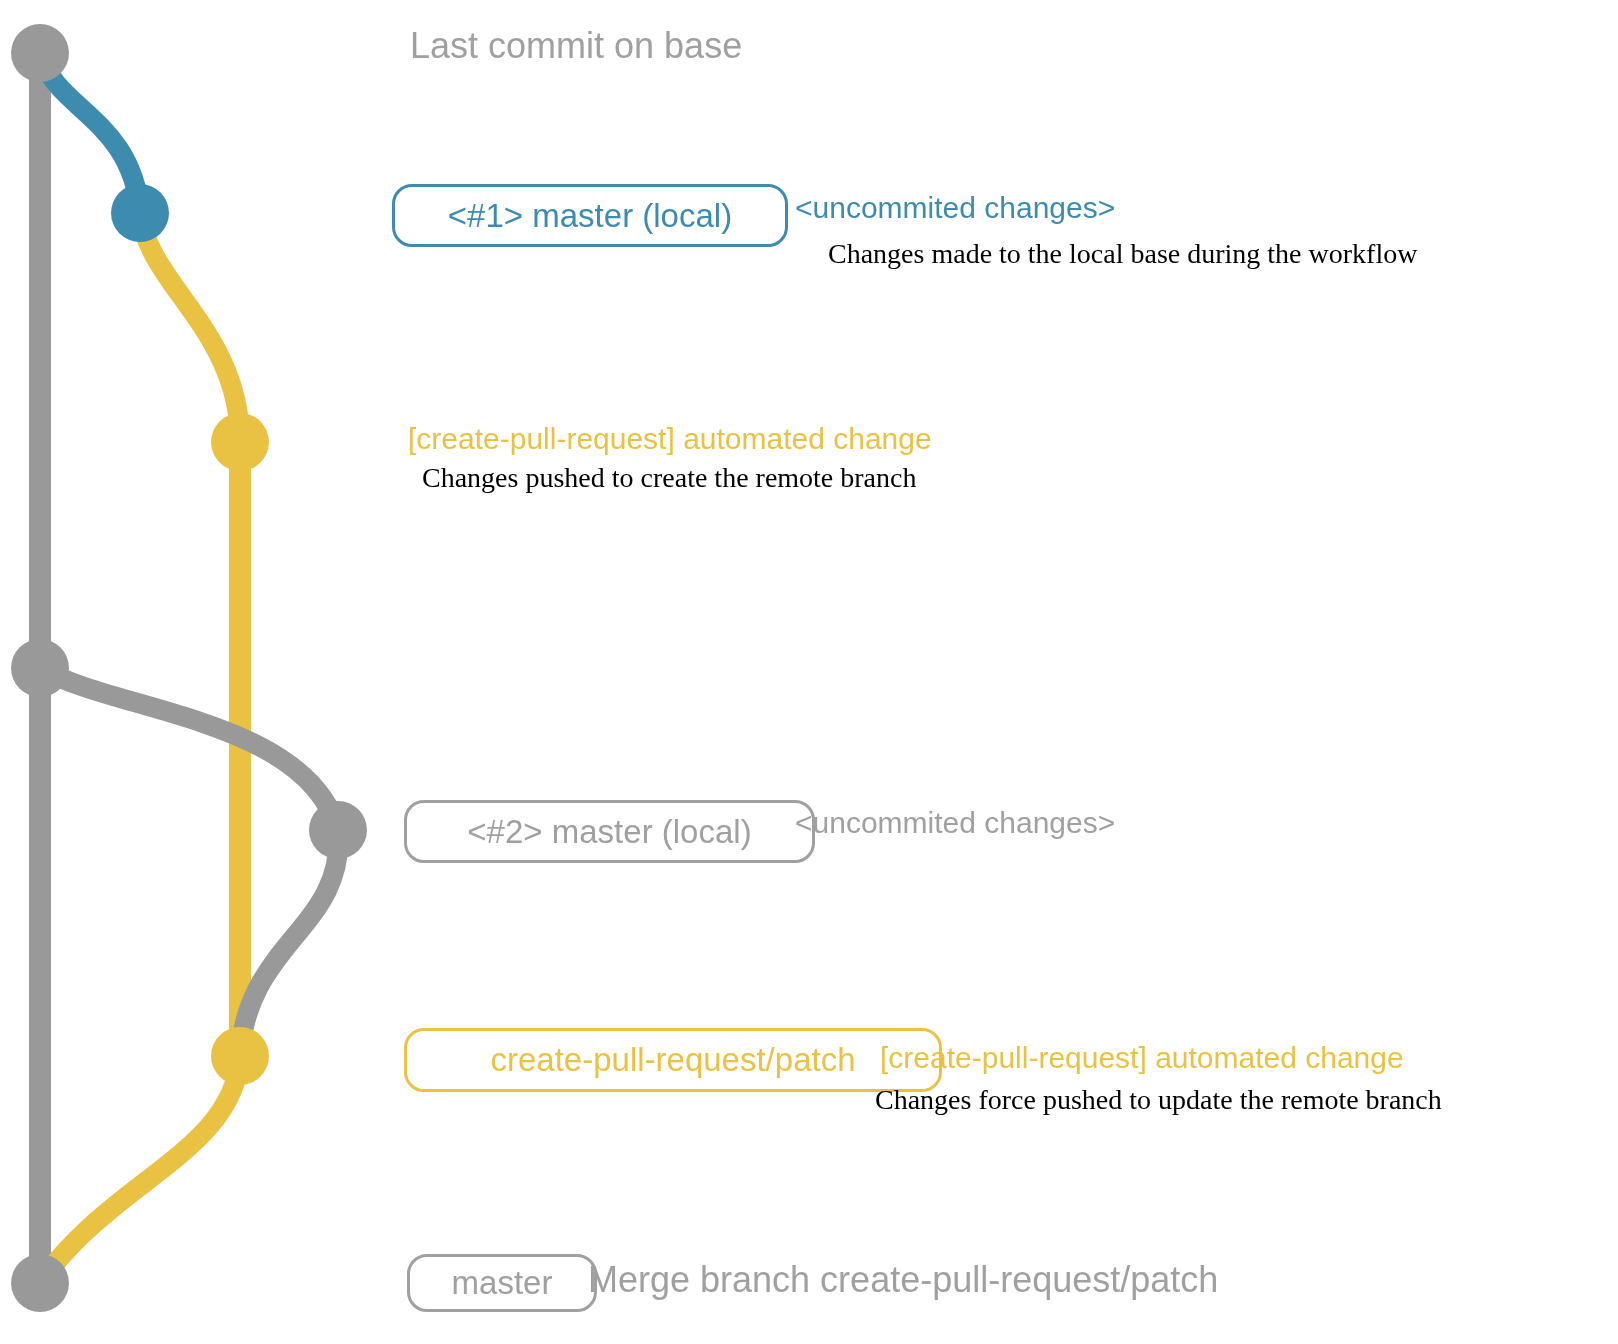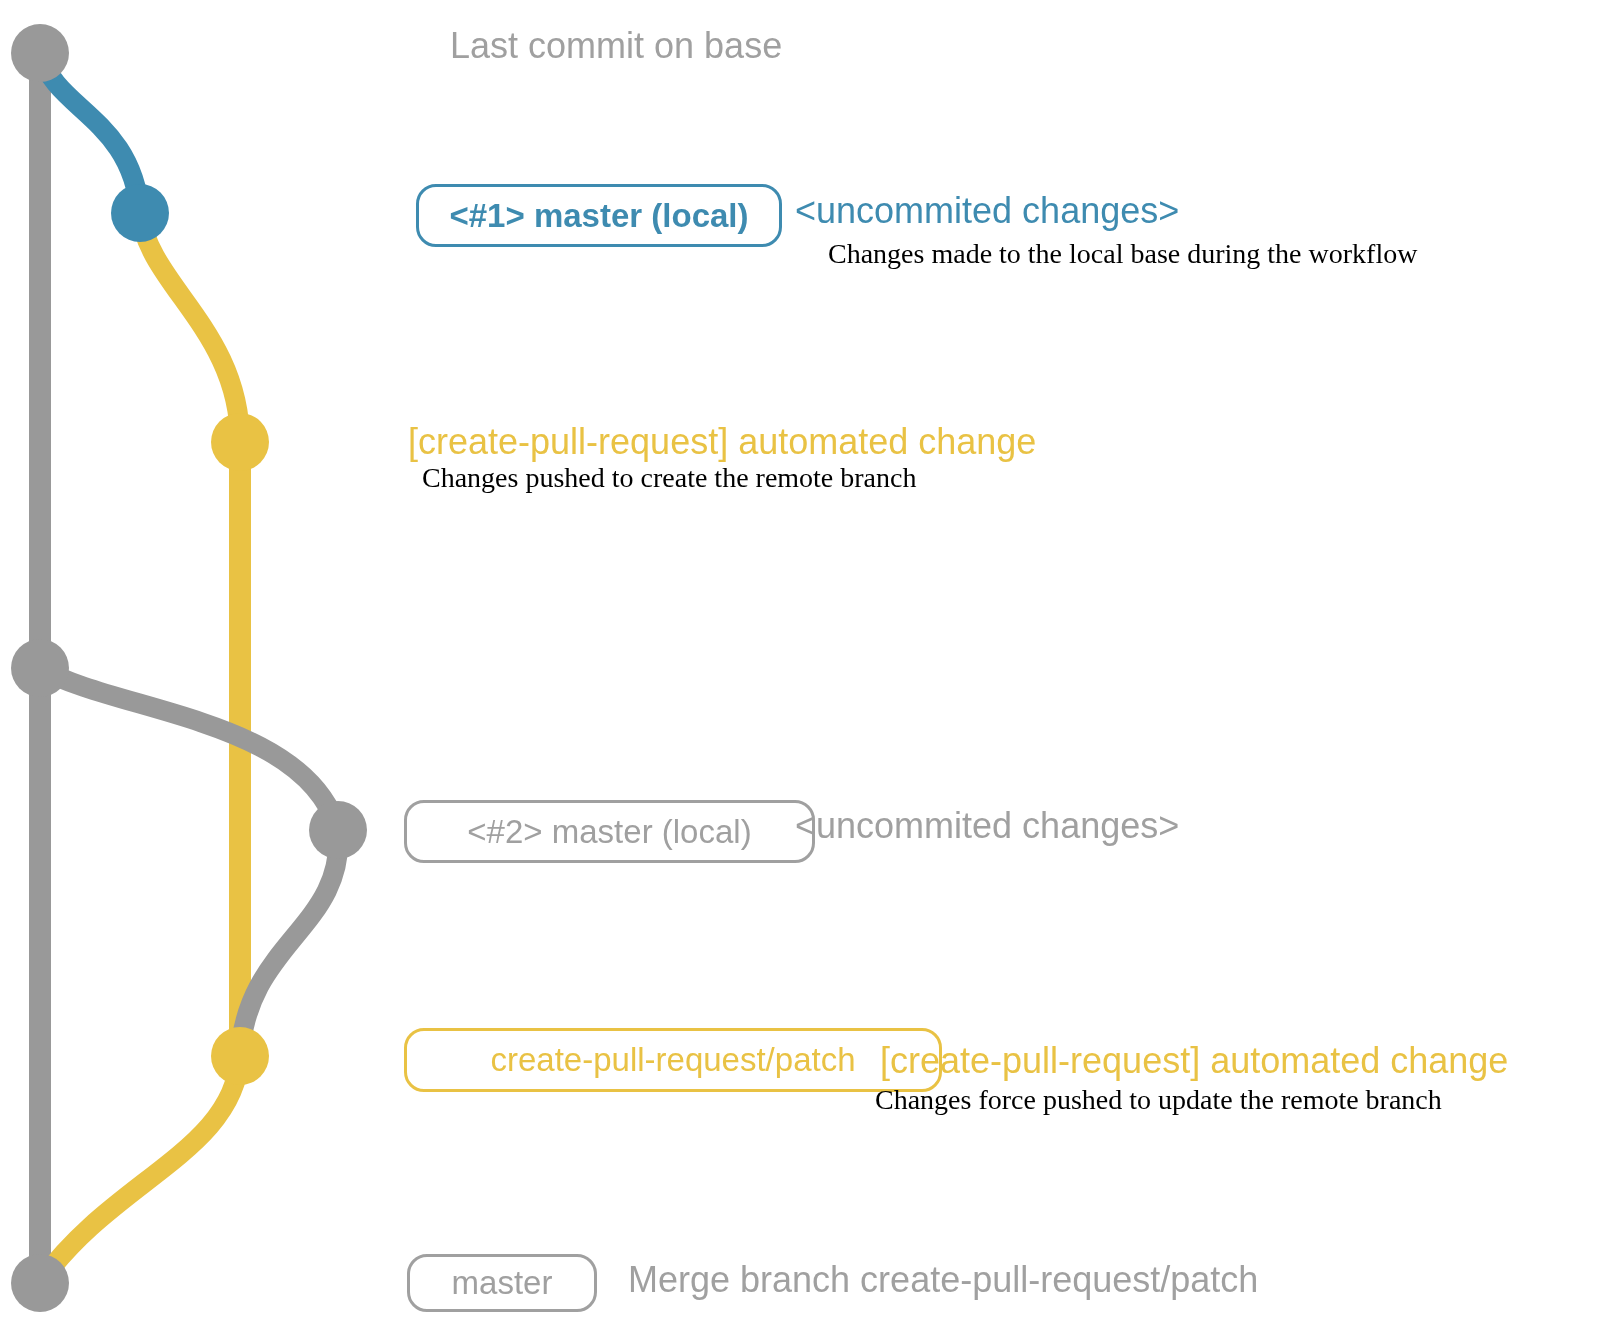--- a/index.html
+++ b/index.html
@@ -21,24 +21,23 @@
     top: 0;
   }
   .abs {
     position: absolute;
     white-space: nowrap;
     line-height: 1;
   }
   .heading {
     font-size: 36px;
     color: var(--gray_text);
-    margin-left: 40px;
   }
   .label {
-    font-size: 36px;
+    font-size: 30px;
   }
   .label.blue   { color: var(--blue); }
   .label.yellow { color: var(--yellow); }
   .label.gray   { color: var(--gray_text); }
   .desc {
     font-family: "Liberation Serif", serif;
     font-size: 28px;
     color: var(--ink);
   }
   .badge {
@@ -82,21 +81,21 @@
     <circle class="fill-blue" cx="140" cy="213" r="29"></circle>
     <circle class="fill-yellow" cx="240" cy="442" r="29"></circle>
     <circle class="fill-gray" cx="40" cy="668" r="29"></circle>
     <circle class="fill-gray" cx="338" cy="830" r="29"></circle>
     <circle class="fill-yellow" cx="240" cy="1056" r="29"></circle>
     <circle class="fill-gray" cx="40" cy="1283" r="29"></circle>
   </svg>
 
   <div class="abs heading" style="left:410px; top:28px;">Last commit on base</div>
 
-  <div class="badge blue" style="left:416px; top:184px; width:366px; height:63px;font-weight:bold;">
+  <div class="badge blue" style="left:392px; top:184px; width:396px; height:63px;">
     <span>&lt;#1&gt; master (local)</span>
   </div>
   <div class="abs label blue" style="left:795px; top:193px;">&lt;uncommited changes&gt;</div>
   <div class="abs desc" style="left:828px; top:240px;text-align:right;">Changes made to the local base during the workflow</div>
 
   <div class="abs label yellow" style="left:408px; top:424px;">[create-pull-request] automated change</div>
   <div class="abs desc" style="left:422px; top:464px;">Changes pushed to create the remote branch</div>
 
 
   <div class="badge gray" style="left:404px; top:800px; width:411px; height:63px;">

